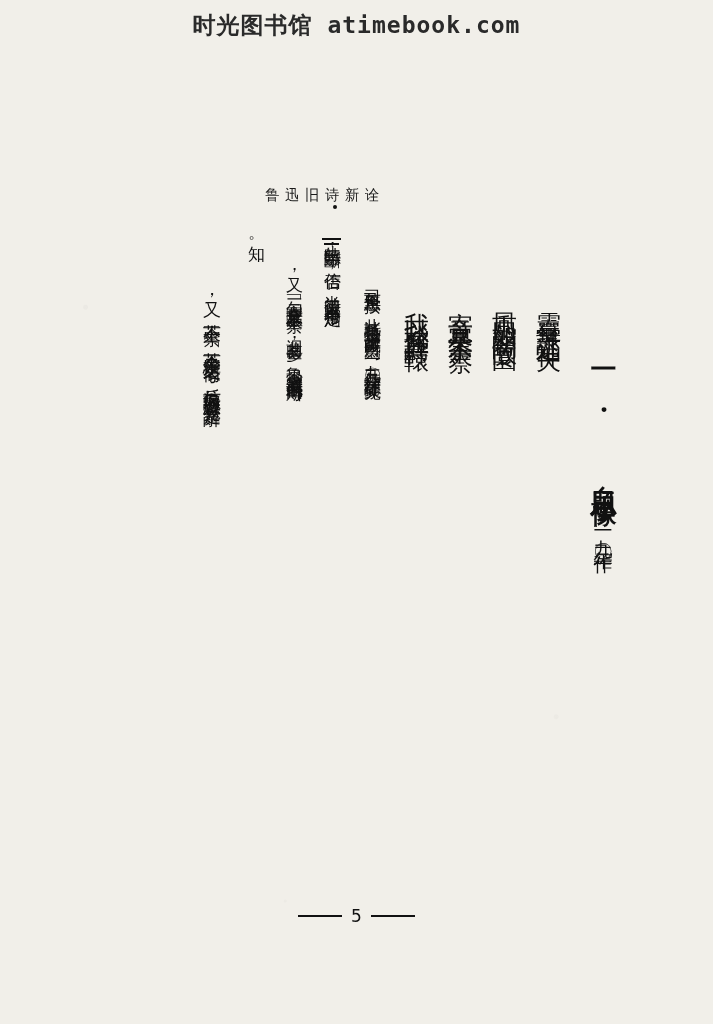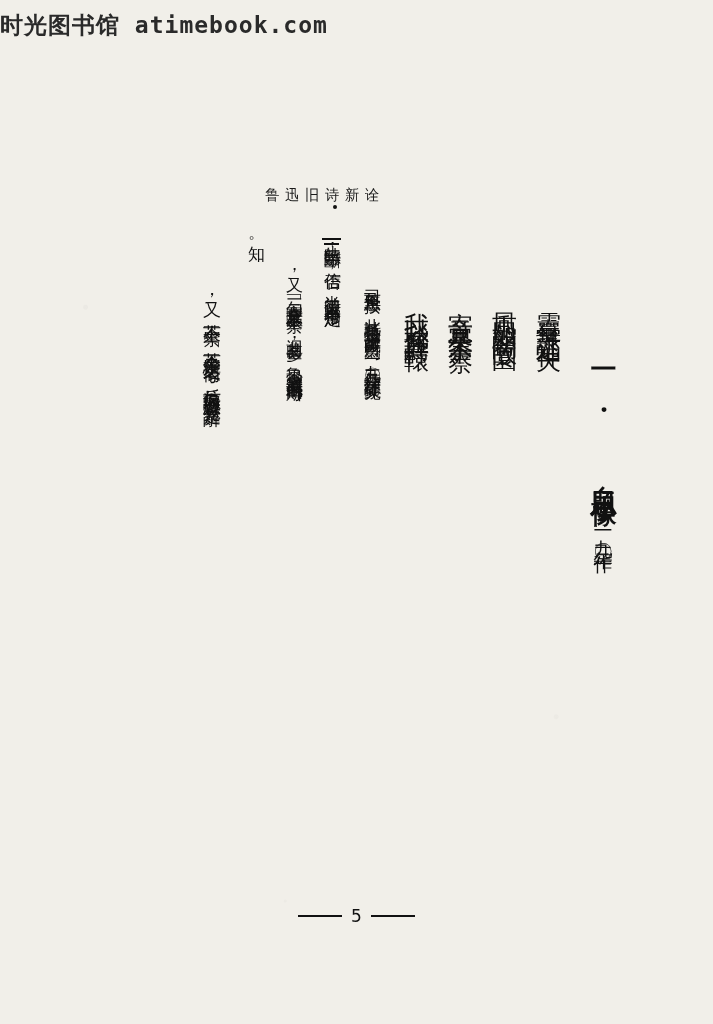--- a/index.html
+++ b/index.html
@@ -31,21 +31,21 @@
       radial-gradient(circle at 40% 88%, rgba(0,0,0,0.02) 0 1px, transparent 2px);
     pointer-events: none;
   }
 
   
   .watermark {
     position: absolute;
     top: 10px;
     left: 0;
     width: 713px;
-    text-align: left;
+    text-align: center;
     font-family: "DejaVu Sans Mono", monospace;
     font-size: 23px;
     font-weight: bold;
     letter-spacing: 1px;
     color: #2a2a2a;
     white-space: nowrap;
   }
   .watermark .cn {
     font-family: "DejaVu Sans", sans-serif;
     font-weight: bold;

